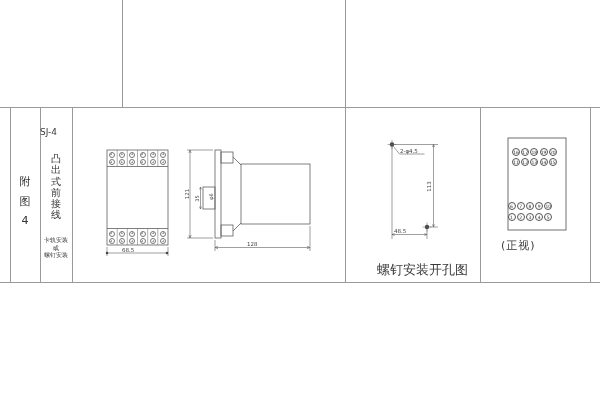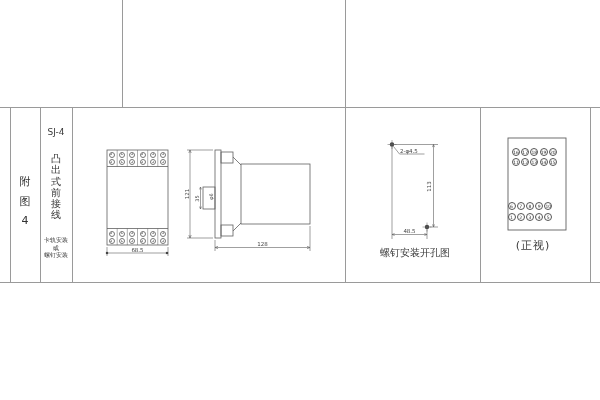--- a/index.html
+++ b/index.html
@@ -1,20 +1,20 @@
 <!DOCTYPE html>
 <html><head>
 <meta charset="utf-8">
 <style>
   html,body{margin:0;padding:0;background:#fff;}
   .sheet{position:relative;width:600px;height:400px;background:#ffffff;overflow:hidden;
          font-family:"DejaVu Sans","Liberation Sans",sans-serif;color:#333;}
   svg.linework{position:absolute;left:0;top:0;}
   .txt{position:absolute;color:#3a3a3a;white-space:nowrap;}
-  .ctr{text-align:center;}
+  .ctr{text-align:left;}
   .rot{transform:rotate(-90deg);transform-origin:center center;text-align:center;}
   .vstack{position:absolute;text-align:center;}
   .vstack div{display:block;}
   .trow{position:absolute;display:flex;gap:1.2px;}
   .tcircle{display:inline-flex;align-items:center;justify-content:center;flex:none;
            width:8px;height:8px;border:0.8px solid #555;border-radius:50%;
            box-sizing:border-box;font-size:4.5px;line-height:7px;color:#333;}
   .screwrow{position:absolute;display:flex;justify-content:space-between;width:58px;}
   .screw{width:6px;height:6px;flex:none;border:0.7px solid #777;border-radius:50%;box-sizing:border-box;
          background:linear-gradient(#9a9a9a,#9a9a9a) center/60% 0.8px no-repeat,
@@ -141,21 +141,21 @@
   <span class="txt ctr dim" style="left:122px;top:246.5px;width:31px;">68.5</span>
 
   <span class="txt rot dim" style="left:176px;top:190px;width:21px;height:8px;line-height:8px;">121</span>
   <span class="txt rot dimsm" style="left:190px;top:194.5px;width:15px;height:7px;line-height:7px;">35</span>
   <span class="txt rot dimsm" style="left:204px;top:192.5px;width:15px;height:7px;line-height:7px;">φ6</span>
   <span class="txt ctr dim" style="left:247px;top:240.5px;width:31px;">128</span>
 
   <span class="txt dim" style="left:400px;top:147.5px;">2-φ4.5</span>
   <span class="txt rot dim" style="left:419px;top:182.5px;width:21px;height:7px;line-height:7px;">113</span>
   <span class="txt ctr dim" style="left:394px;top:227.5px;width:31px;">48.5</span>
-  <span class="txt ctr" style="left:377px;top:246px;width:76px;font-size:10px;">螺钉安装开孔图</span>
+  <span class="txt ctr" style="left:377px;top:261px;width:76px;font-size:13px;">螺钉安装开孔图</span>
 
   <div class="trow" style="left:512px;top:148px;">
       <span class="tcircle">16</span>
       <span class="tcircle">17</span>
       <span class="tcircle">18</span>
       <span class="tcircle">19</span>
       <span class="tcircle">20</span>
     </div>
   <div class="trow" style="left:512px;top:158px;">
       <span class="tcircle">11</span>

